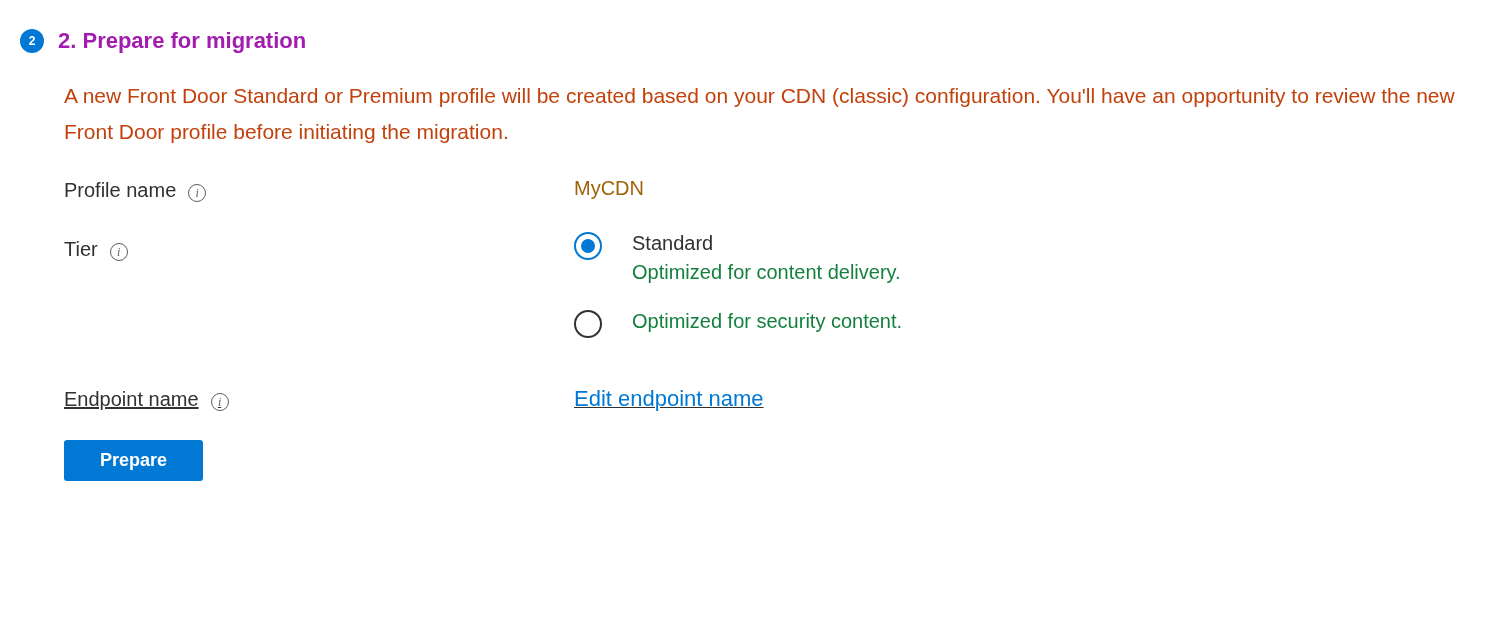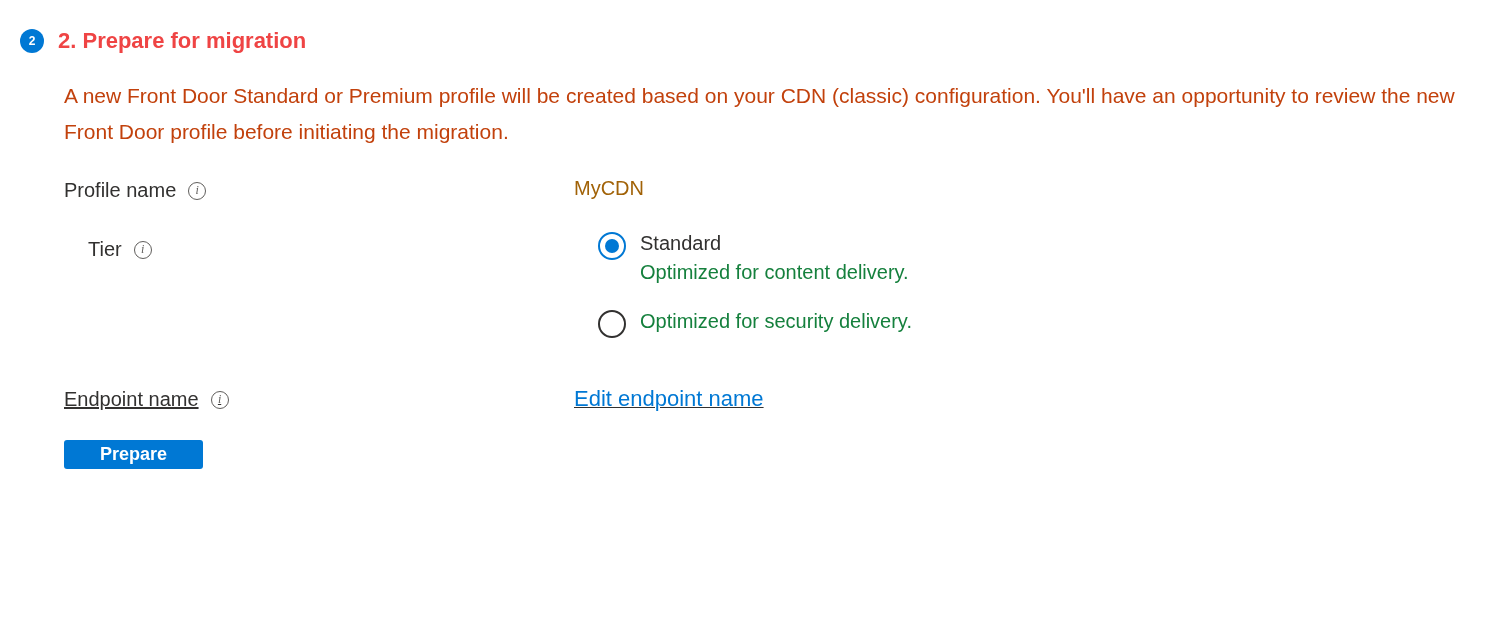--- a/index.html
+++ b/index.html
@@ -29,42 +29,42 @@
       display: flex;
       align-items: center;
       justify-content: center;
       font-size: 12px;
       font-weight: 600;
       flex-shrink: 0;
     }
     .section-title {
       font-size: 22px;
       font-weight: 700;
-      color: #ef4444;
+      color: #a21caf;
     }
     .indent {
       padding-left: 44px;
       max-width: 1460px;
     }
     .description {
       font-size: 21px;
       color: #c2410c;
       line-height: 1.7;
       margin-bottom: 28px;
     }
     .form-row {
       display: flex;
       align-items: flex-start;
       margin-bottom: 24px;
     }
     .form-label {
       width: 510px;
       flex-shrink: 0;
       display: flex;
-      align-items: center;
+      align-items: flex-end;
       gap: 12px;
       font-size: 20px;
       color: #323130;
       padding-top: 2px;
     }
     .info-icon {
       width: 18px;
       height: 18px;
       border: 1.5px solid #605e5c;
       border-radius: 50%;
@@ -83,21 +83,21 @@
       color: #a16207;
     }
     .radio-group {
       display: flex;
       flex-direction: column;
       gap: 26px;
     }
     .radio-option {
       display: flex;
       align-items: flex-start;
-      gap: 14px;
+      gap: 30px;
       cursor: pointer;
     }
     .radio-circle {
       width: 28px;
       height: 28px;
       border-radius: 50%;
       display: flex;
       align-items: center;
       justify-content: center;
       flex-shrink: 0;
@@ -134,32 +134,31 @@
       color: #0078d4;
       cursor: pointer;
     }
     .prepare-button {
       margin-top: 28px;
       background: #0078d4;
       color: #ffffff;
       border: none;
       font-size: 18px;
       font-weight: 600;
-      padding: 4px 36px;
+      padding: 10px 36px;
       border-radius: 3px;
       cursor: pointer;
       font-family: inherit;
     }
     .tier-row {
       margin-top: 30px;
       margin-bottom: 48px;
     }
     .tier-label-cell {
       padding-top: 6px;
-      margin-left: 24px;
     }
     .endpoint-row {
       margin-top: 20px;
       margin-bottom: 0;
       text-decoration: underline;
     }
   </style>
 </head>
 <body>
 
@@ -188,21 +187,21 @@
       <div class="radio-option">
         <div class="radio-circle selected"></div>
         <div class="radio-content">
           <span class="radio-label">Standard</span>
           <span class="radio-description">Optimized for content delivery.</span>
         </div>
       </div>
       <div class="radio-option">
         <div class="radio-circle unselected"></div>
         <div class="radio-content">
-          <span class="radio-description">Optimized for security delivery.</span>
+          <span class="radio-description">Optimized for security content.</span>
         </div>
       </div>
     </div>
   </div>
 
   <div class="form-row endpoint-row">
     <div class="form-label">
       <span>Endpoint name</span>
       <span class="info-icon">i</span>
     </div>

